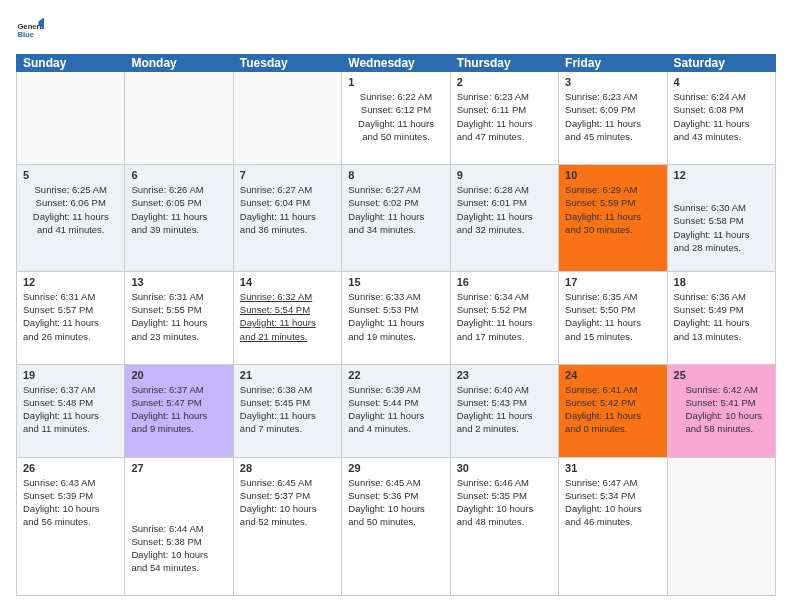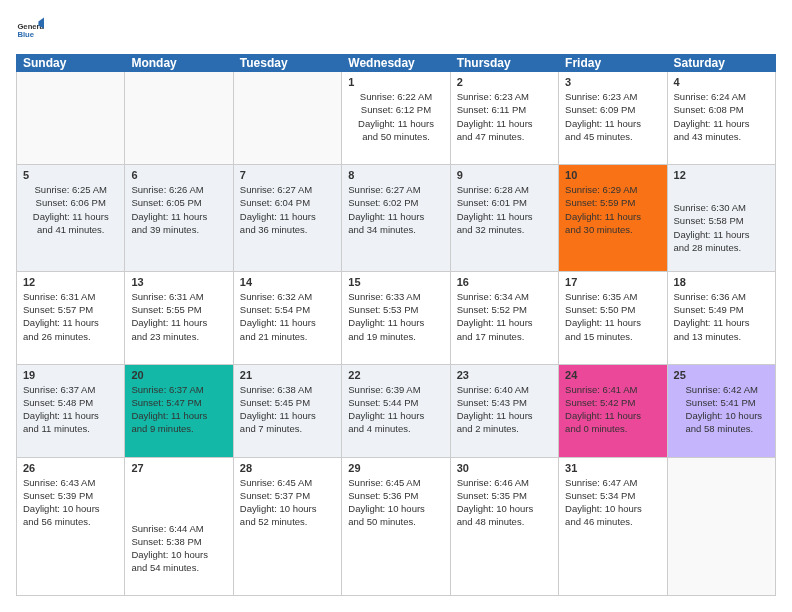--- a/index.html
+++ b/index.html
@@ -219,21 +219,21 @@
           </td>
           <td>
             <div class="day-number">13</div>
             <div class="day-info" style="white-space: pre-line;">Sunrise: 6:31 AM
 Sunset: 5:55 PM
 Daylight: 11 hours
 and 23 minutes.</div>
           </td>
           <td>
             <div class="day-number">14</div>
-            <div class="day-info" style="white-space: pre-line;">Sunrise: 6:32 AM
+            <div class="day-info" style="white-space: pre-line; text-decoration: underline;">Sunrise: 6:32 AM
 Sunset: 5:54 PM
 Daylight: 11 hours
 and 21 minutes.</div>
           </td>
           <td>
             <div class="day-number">15</div>
             <div class="day-info" style="white-space: pre-line;">Sunrise: 6:33 AM
 Sunset: 5:53 PM
 Daylight: 11 hours
 and 19 minutes.</div>
@@ -261,21 +261,21 @@
           </td>
         </tr>
         <tr>
           <td style="background-color: rgb(238, 242, 247);">
             <div class="day-number">19</div>
             <div class="day-info" style="white-space: pre-line;">Sunrise: 6:37 AM
 Sunset: 5:48 PM
 Daylight: 11 hours
 and 11 minutes.</div>
           </td>
-          <td style="background-color: #14b8a6; margin-top: 28px;">
+          <td style="background-color: #c4b5fd; margin-top: 28px;">
             <div class="day-number">20</div>
             <div class="day-info" style="white-space: pre-line;">Sunrise: 6:37 AM
 Sunset: 5:47 PM
 Daylight: 11 hours
 and 9 minutes.</div>
           </td>
           <td style="background-color: rgb(238, 242, 247);">
             <div class="day-number">21</div>
             <div class="day-info" style="white-space: pre-line;">Sunrise: 6:38 AM
 Sunset: 5:45 PM
@@ -289,28 +289,28 @@
 Daylight: 11 hours
 and 4 minutes.</div>
           </td>
           <td style="background-color: rgb(238, 242, 247);">
             <div class="day-number">23</div>
             <div class="day-info" style="white-space: pre-line;">Sunrise: 6:40 AM
 Sunset: 5:43 PM
 Daylight: 11 hours
 and 2 minutes.</div>
           </td>
-          <td style="background-color: #ec4899;">
+          <td style="background-color: #f97316;">
             <div class="day-number">24</div>
             <div class="day-info" style="white-space: pre-line;">Sunrise: 6:41 AM
 Sunset: 5:42 PM
 Daylight: 11 hours
 and 0 minutes.</div>
           </td>
-          <td style="background-color: #c4b5fd;">
+          <td style="background-color: #f9a8d4;">
             <div class="day-number">25</div>
             <div class="day-info" style="white-space: pre-line; margin-left: 12px;">Sunrise: 6:42 AM
 Sunset: 5:41 PM
 Daylight: 10 hours
 and 58 minutes.</div>
           </td>
         </tr>
         <tr>
           <td>
             <div class="day-number">26</div>

